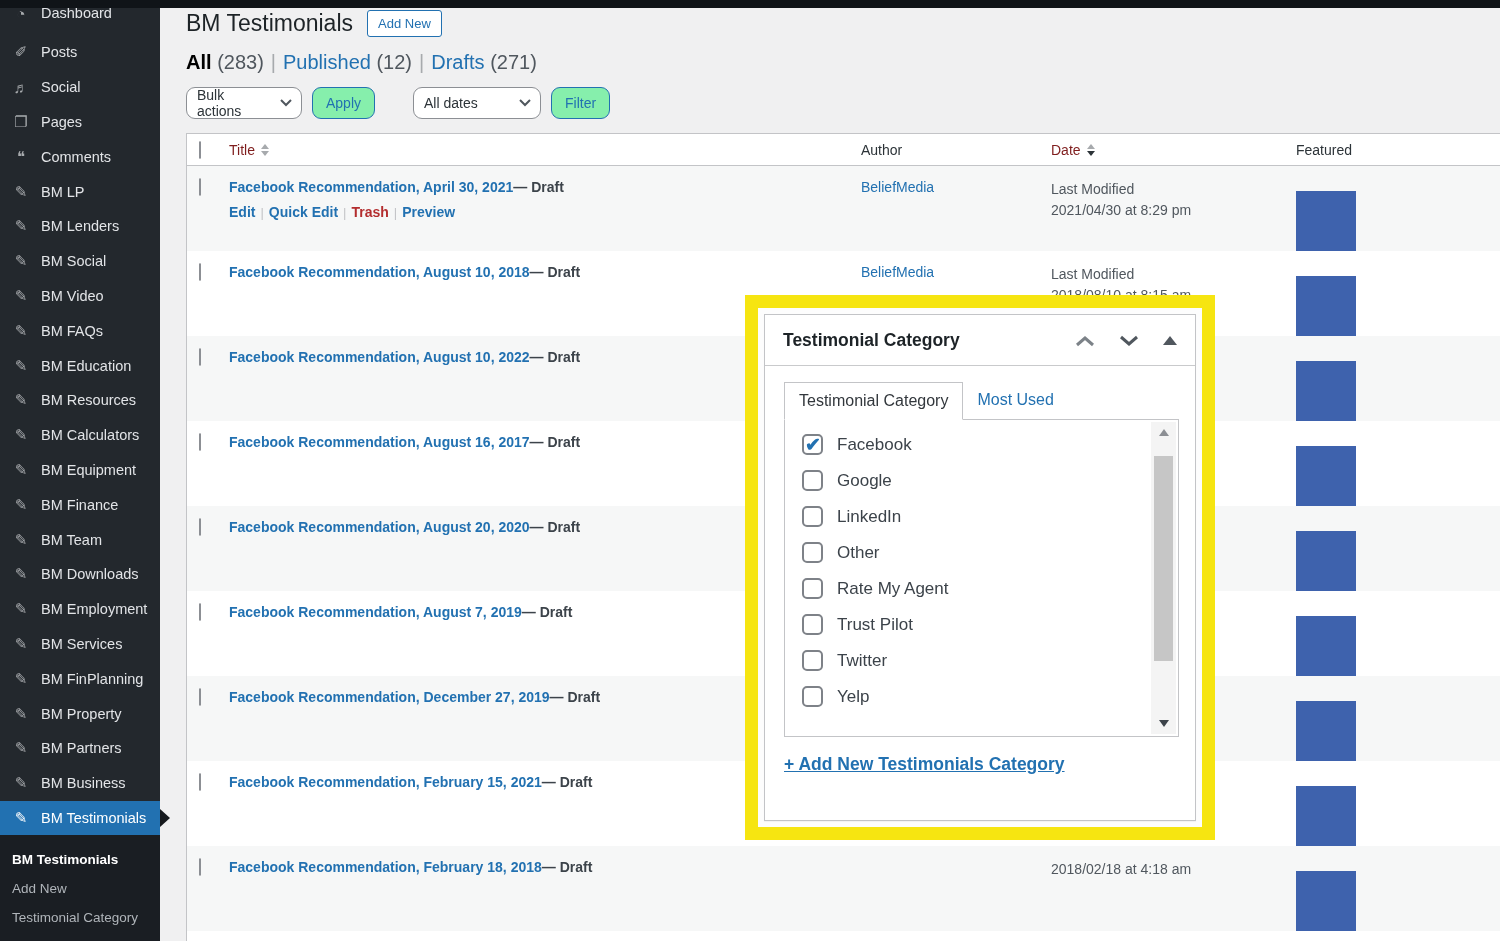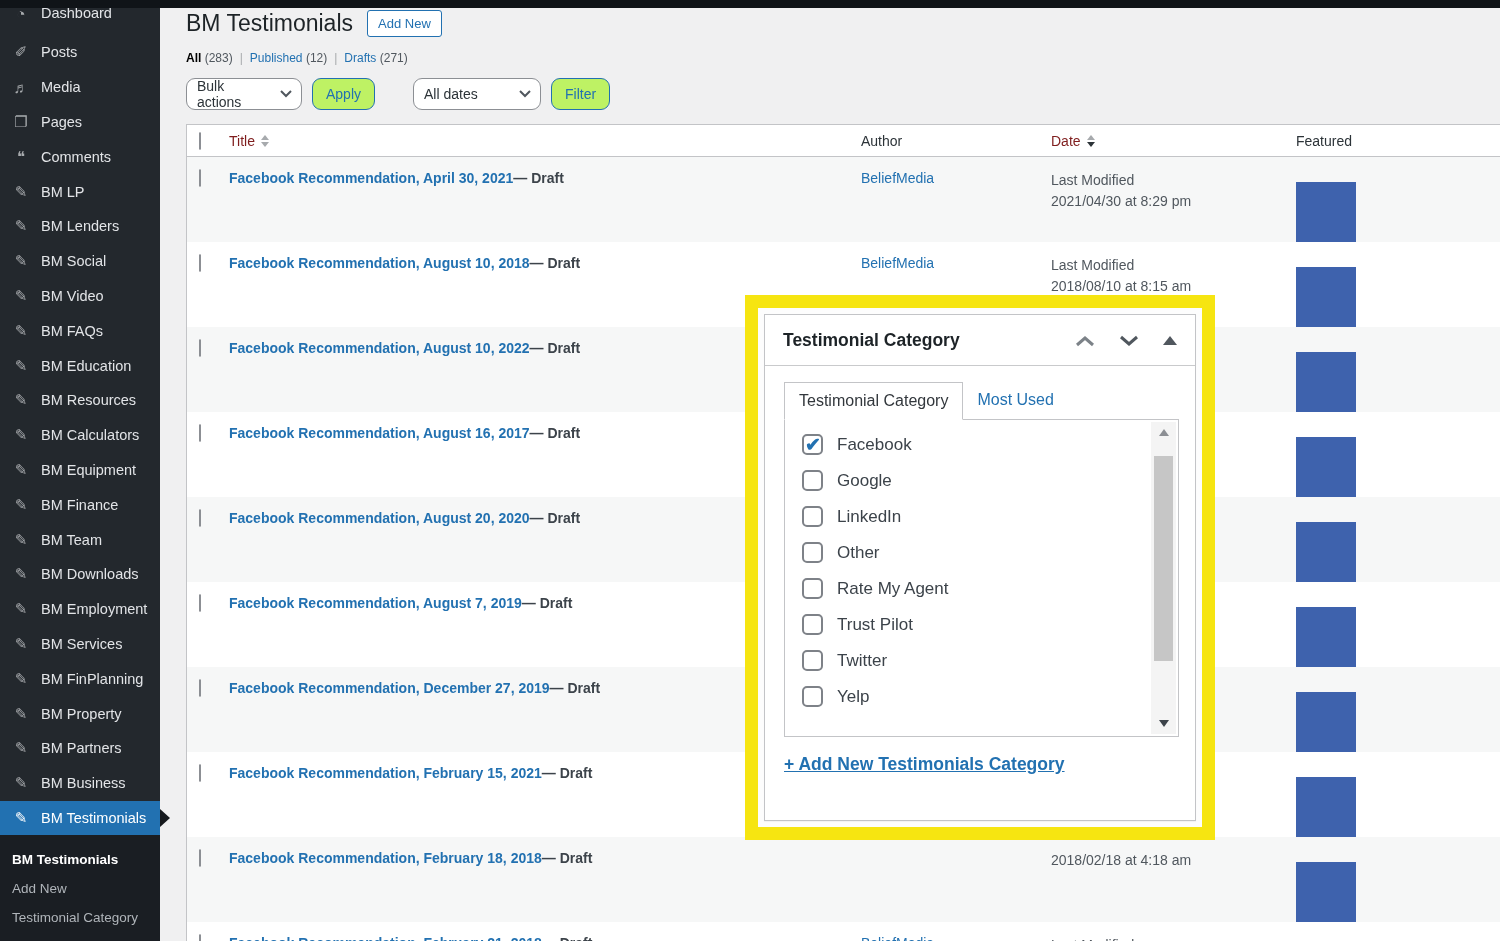--- a/index.html
+++ b/index.html
@@ -19,32 +19,32 @@
   .nav li.active::after { content:""; position:absolute; left:100%; top:50%; margin-top:-9px; border:9px solid transparent; border-left:10px solid #16191d; }
   .submenu { background:#1a1e23; padding:10px 0 14px; }
   .submenu div { padding:7px 12px; font-size:13.5px; color:#b0b5ba; cursor:pointer; }
   .submenu div.current { color:#fff; font-weight:bold; }
 
   
   .content { margin-left:160px; padding:10px 0 0 26px; position:relative; }
   .page-head { display:flex; align-items:center; gap:14px; }
   h1 { font-size:23px; font-weight:400; color:#1d2327; }
   .btn-addnew { font-size:13px; color:#2271b1; border:1px solid #2271b1; background:#fff; border-radius:3px; padding:5px 10px; cursor:pointer; }
-  .views { margin-top:14px; font-size:12px; color:#646970; }
+  .views { margin-top:14px; font-size:20px; color:#646970; }
   .views .sep { margin:0 7px; color:#a7aaad; }
   .views a { color:#2271b1; text-decoration:none; cursor:pointer; }
   .views .current { color:#000; font-weight:bold; }
   .views .count { color:#50575e; font-weight:normal; }
 
   .toolbar { margin-top:13px; display:flex; align-items:center; gap:10px; }
   .select { position:relative; height:32px; background:#fff; border:1px solid #8c8f94; border-radius:9px; font-size:14px; color:#2c3338; display:flex; align-items:center; padding:0 34px 0 10px; cursor:pointer; }
   .select svg { position:absolute; right:9px; top:11px; }
   .sel-bulk { width:116px; }
   .sel-dates { width:128px; }
-  .btn-secondary { height:32px; padding:0 13px; font-size:14px; color:#2271b1; background:#bef264; border:1px solid #2271b1; border-radius:9px; cursor:pointer; }
+  .btn-secondary { height:32px; padding:0 13px; font-size:14px; color:#2271b1; background:#86efac; border:1px solid #2271b1; border-radius:9px; cursor:pointer; }
   .gap18 { width:18px; }
 
   
   .table { margin-top:14px; background:#fff; border:1px solid #c3c4c7; border-right:none; width:1314px; }
   .thead, .list-row { display:grid; grid-template-columns:42px 632px 190px 245px 1fr; }
   .thead { height:32px; align-items:center; border-bottom:1px solid #c3c4c7; font-size:14px; color:#2c3338; }
   .th-sortable { color:#7f1d1d; cursor:pointer; display:flex; align-items:center; gap:6px; }
   .arrows { display:inline-flex; flex-direction:column; gap:2px; }
   .arrows i { width:0; height:0; border-left:4px solid transparent; border-right:4px solid transparent; }
   .arrows .up { border-bottom:5px solid #a7aaad; }
@@ -105,21 +105,21 @@
         <span>Dashboard</span>
       </li>
 
       <li>
         <span class="icon">✐</span>
         <span>Posts</span>
       </li>
 
       <li>
         <span class="icon">♬</span>
-        <span>Media</span>
+        <span>Social</span>
       </li>
 
       <li>
         <span class="icon">❐</span>
         <span>Pages</span>
       </li>
 
       <li>
         <span class="icon">❝</span>
         <span>Comments</span>
@@ -287,20 +287,23 @@
       </div>
       <div>Featured</div>
     </div>
 
     <div>
 
         <div class="list-row">
           <div class="cell"><span class="cb"></span></div>
           <div class="cell row-title">
             <a>Facebook Recommendation, April 30, 2021</a><span class="row-state">— Draft</span>
+            <div class="row-actions show">
+              <a>Edit</a><span class="sep">|</span><a>Quick Edit</a><span class="sep">|</span><a class="trash">Trash</a><span class="sep">|</span><a>Preview</a>
+            </div>
           </div>
           <div class="cell author"><a>BeliefMedia</a></div>
           <div class="cell datecell">
             <div>Last Modified</div>
             <div>2021/04/30 at 8:29 pm</div>
           </div>
           <div class="cell">
             <div class="thumb"></div>
           </div>
         </div>

